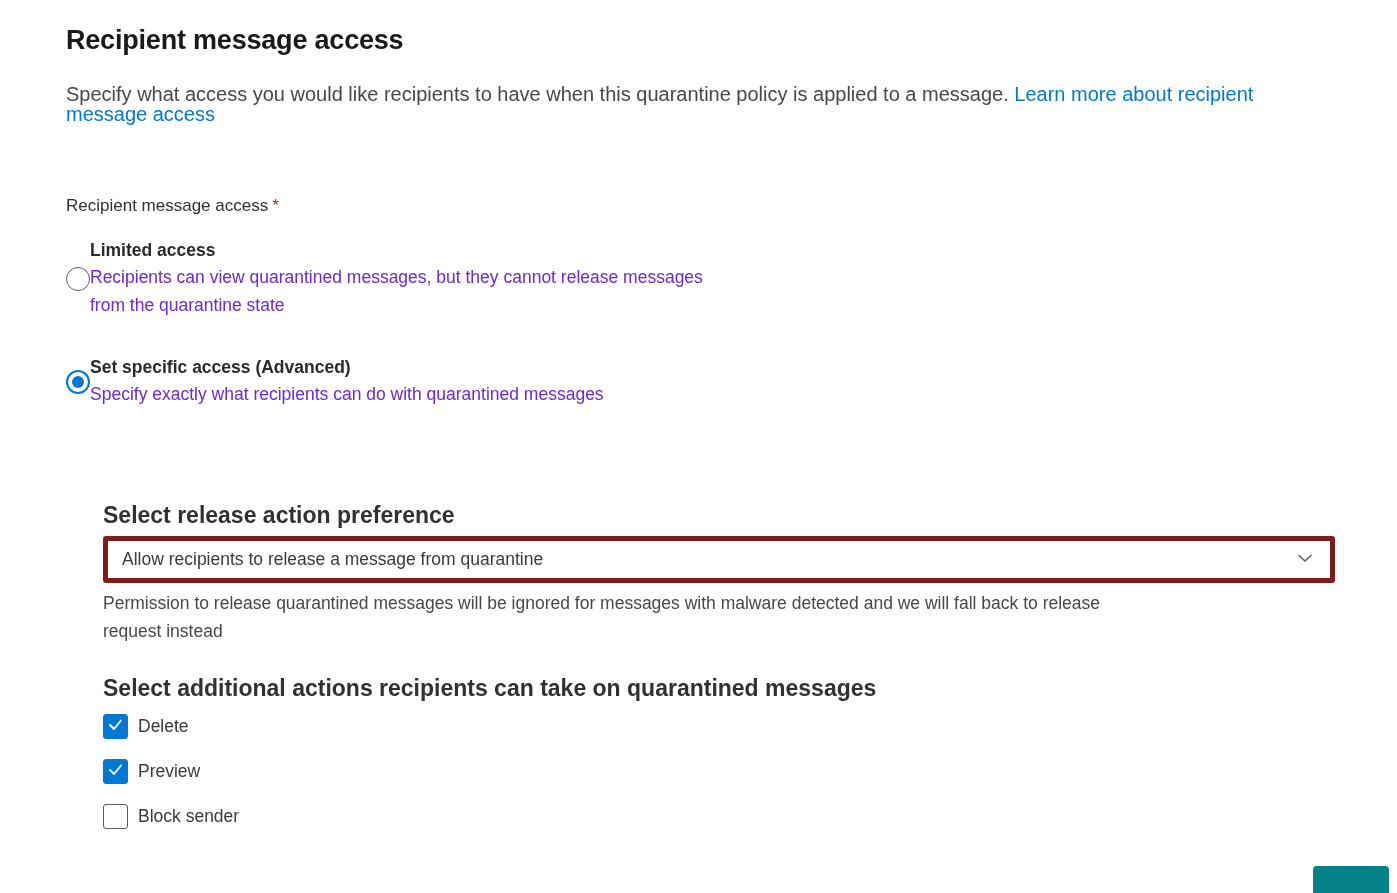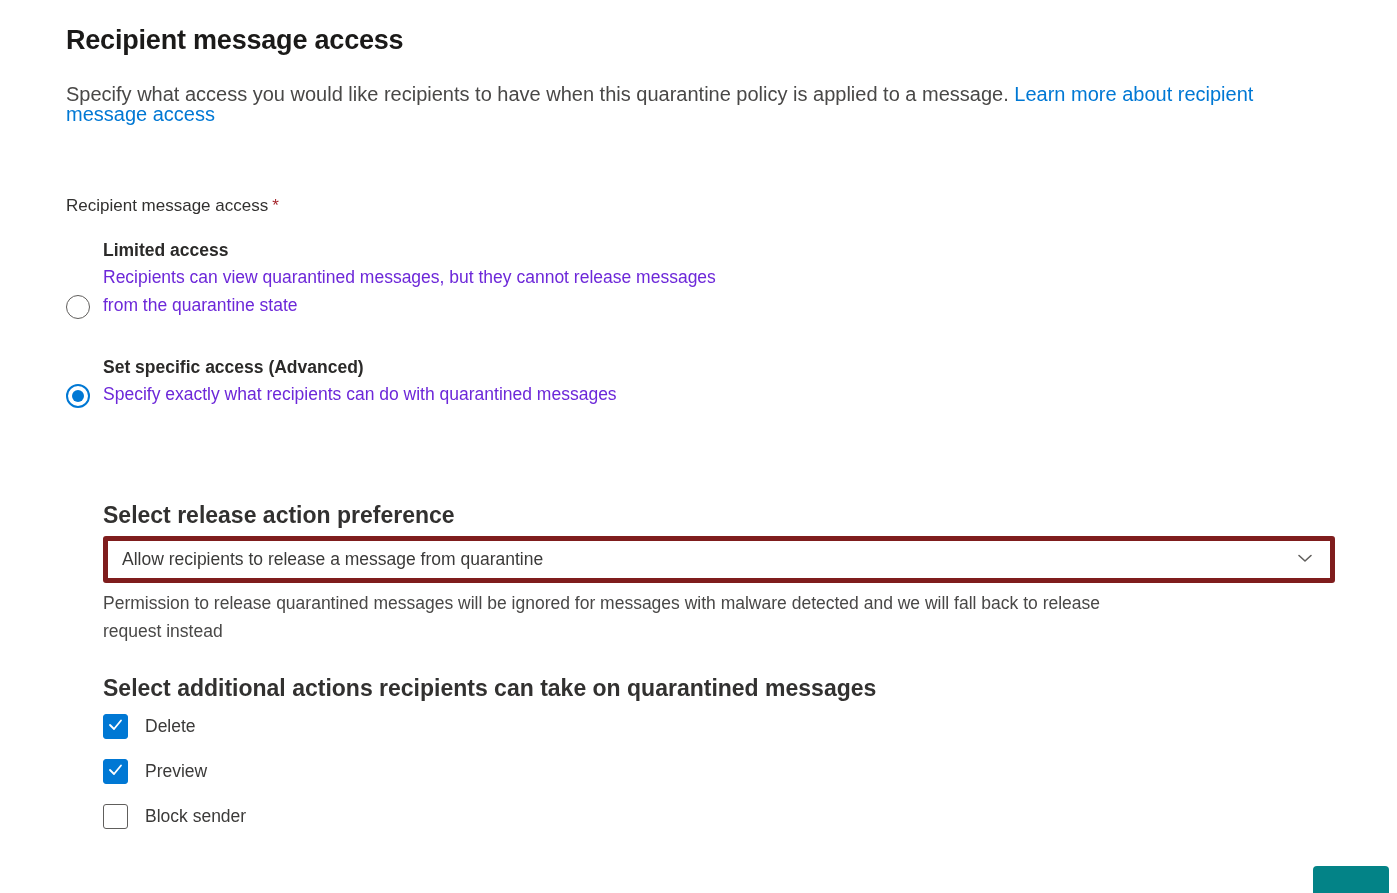--- a/index.html
+++ b/index.html
@@ -37,22 +37,21 @@
   .field-label {
     margin-top: 70px;
     font-size: 17px;
     line-height: 24px;
     color: #323130;
   }
   .required { color: #a4262c; padding-left: 4px; }
 
   .radio-option {
     display: flex;
-    align-items: flex-end;
-    gap: 13px;
+    align-items: center;
     cursor: pointer;
   }
   .radio-option.first { margin-top: 19px; }
   .radio-option.second { margin-top: 35px; }
 
   .radio {
     flex: 0 0 auto;
     width: 24px; height: 24px;
     border: 1px solid #605e5c;
     border-radius: 50%;
@@ -120,21 +119,21 @@
     line-height: 28px;
     color: #494847;
     white-space: pre-line;
   }
 
   .sub-label.actions { margin-top: 31px; }
 
   .checkbox-row {
     display: flex;
     align-items: center;
-    gap: 17px;
+    gap: 10px;
     margin-top: 20px;
     cursor: pointer;
   }
   .checkbox-row.first { margin-top: 14px; }
 
   .checkbox {
     flex: 0 0 auto;
     width: 25px; height: 25px;
     border: 1px solid #605e5c;
     border-radius: 3px;

